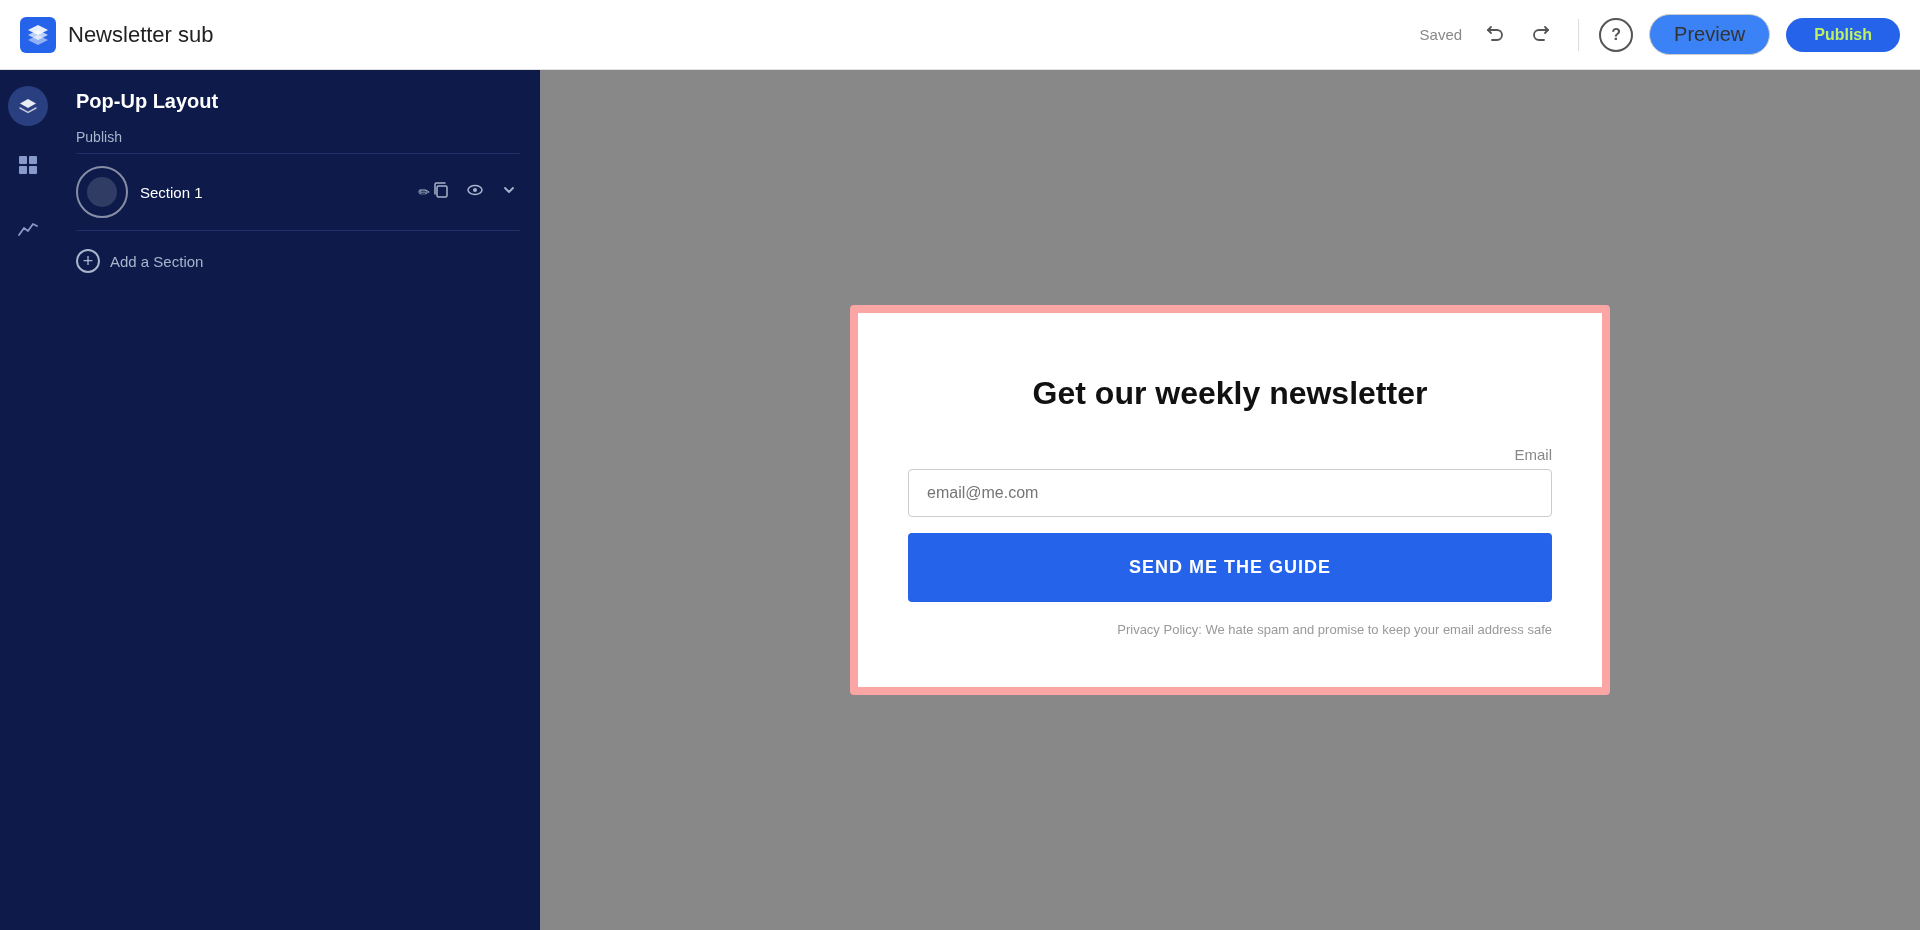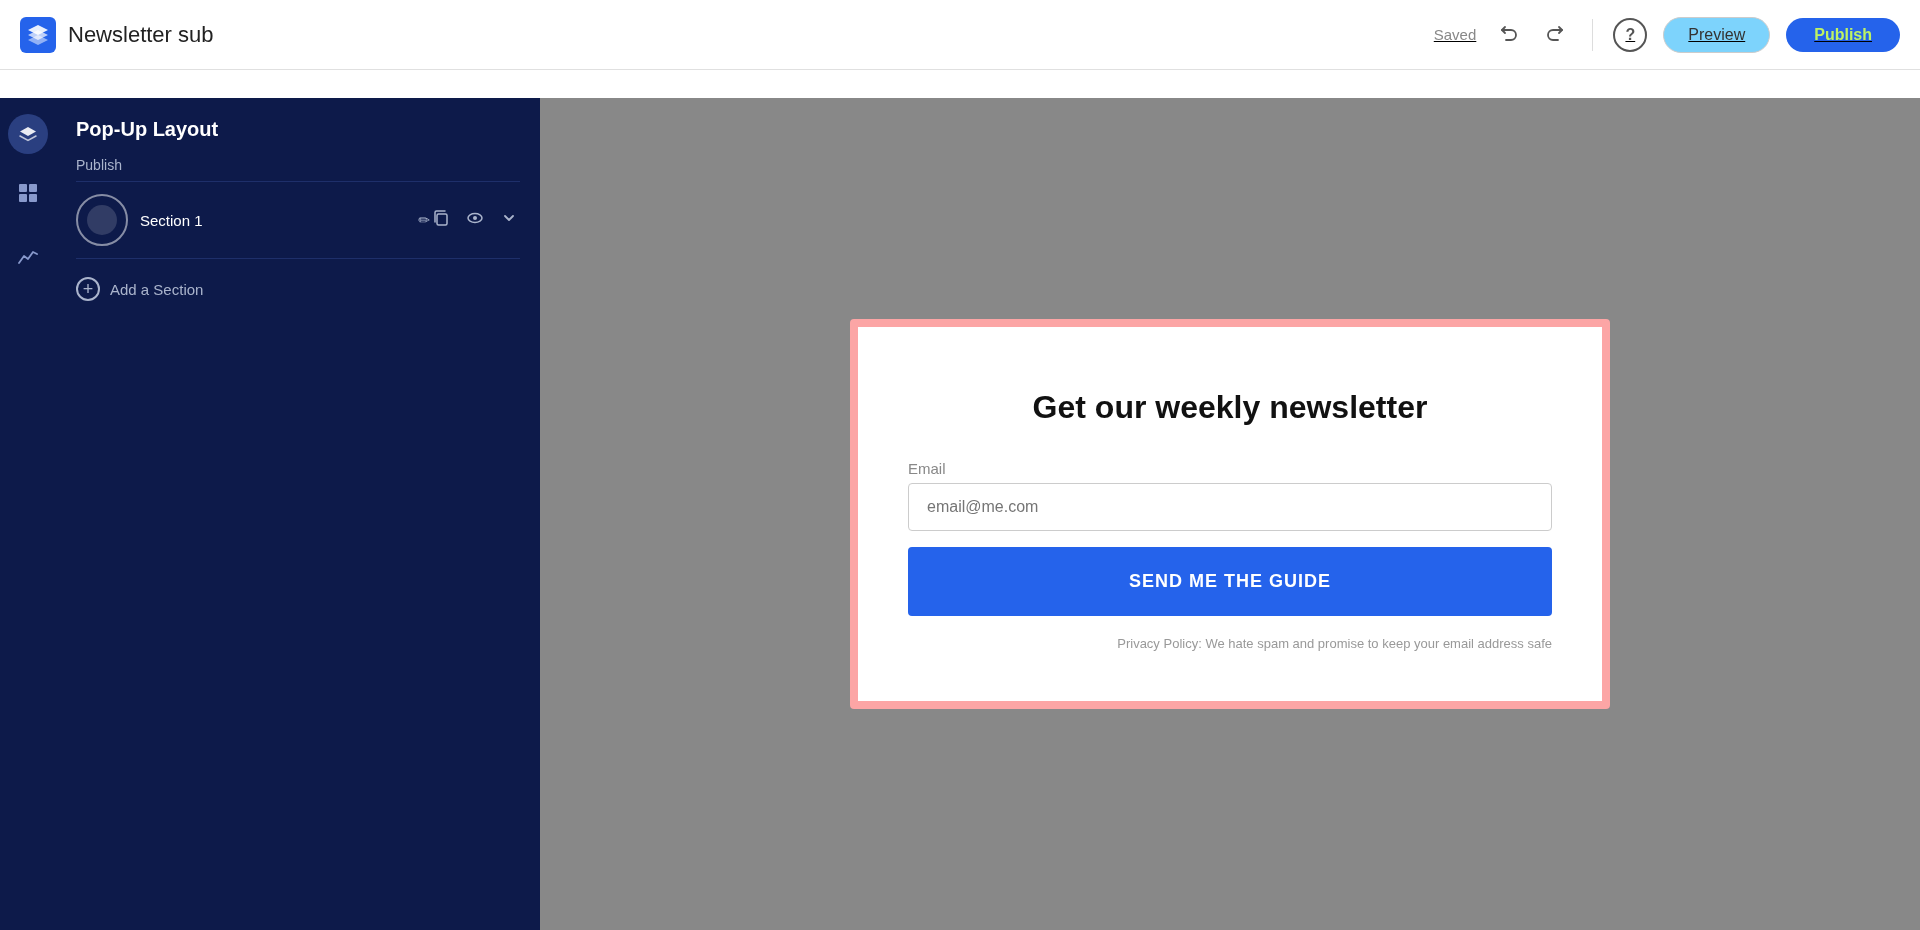--- a/index.html
+++ b/index.html
@@ -29,21 +29,20 @@
     .header-title {
       font-size: 22px;
       font-weight: 500;
       color: #222;
     }
     .header-spacer { flex: 1; }
     .header-right {
       display: flex;
       align-items: center;
       gap: 16px;
-      text-decoration: underline;
     }
     .saved-text {
       color: #888;
       font-size: 15px;
     }
     .undo-btn, .redo-btn {
       background: none;
       border: none;
       cursor: pointer;
       color: #555;
@@ -68,43 +67,42 @@
       font-weight: bold;
       cursor: pointer;
       display: flex;
       align-items: center;
       justify-content: center;
     }
     .preview-btn {
       padding: 8px 24px;
       border-radius: 24px;
       border: 1.5px solid #ccc;
-      background: #7dd3fc;
+      background: #3b82f6;
       color: #333;
-      font-size: 16px;
+      font-size: 20px;
       font-weight: 500;
       cursor: pointer;
     }
     .publish-btn {
       padding: 8px 28px;
       border-radius: 24px;
       border: none;
       background: #2563eb;
       color: #bef264;
       font-size: 16px;
       font-weight: 600;
       cursor: pointer;
     }
 
     
     .main-layout {
       display: flex;
       flex: 1;
       overflow: hidden;
-      margin-top: 28px;
     }
 
     
     .icon-sidebar {
       width: 56px;
       background: #0d1a4a;
       display: flex;
       flex-direction: column;
       align-items: center;
       padding-top: 16px;
@@ -276,20 +274,21 @@
     .popup-form {
       width: 100%;
       display: flex;
       flex-direction: column;
       gap: 0;
     }
     .email-label {
       font-size: 15px;
       color: #888;
       margin-bottom: 6px;
+      text-align: right;
     }
     .email-input {
       width: 100%;
       padding: 14px 18px;
       border: 1.5px solid #ccc;
       border-radius: 4px;
       font-size: 16px;
       color: #7f1d1d;
       outline: none;
       margin-bottom: 16px;

